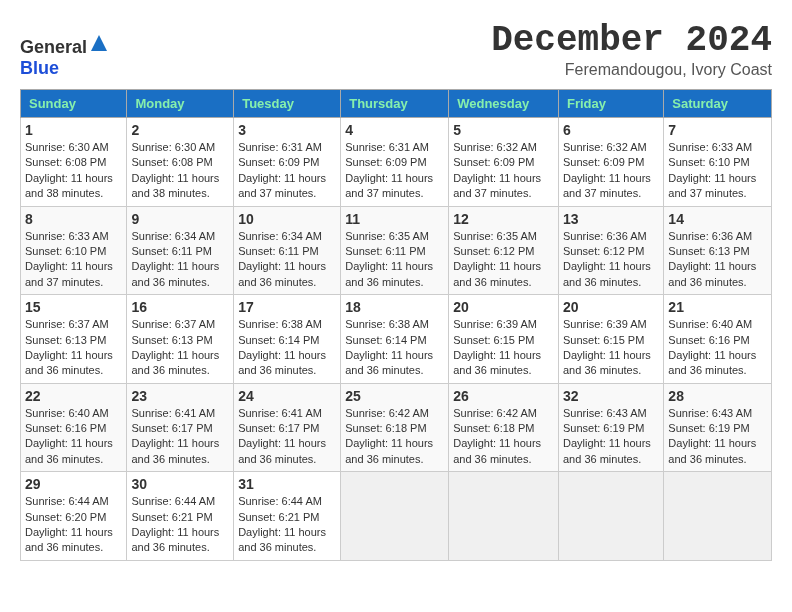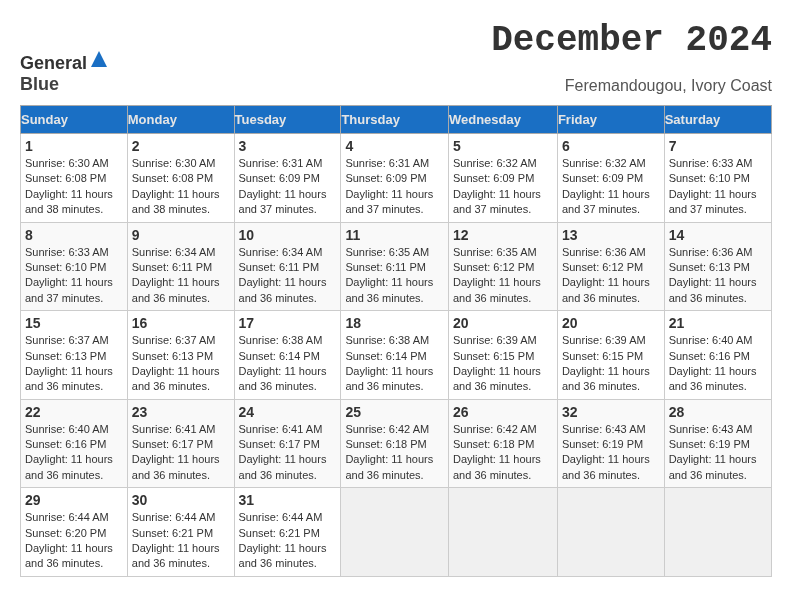--- a/index.html
+++ b/index.html
@@ -21,50 +21,49 @@
       align-items: center;
     }
     .logo-text-general {
       font-size: 18px;
       font-weight: bold;
       color: #333;
     }
     .logo-text-blue {
       font-size: 18px;
       font-weight: bold;
-      color: #404040;
+      color: #1d4ed8;
     }
     .logo-icon {
       width: 20px;
       height: 20px;
       margin-left: 2px;
     }
     .title-block {
       text-align: right;
     }
     .month-title {
       font-size: 36px;
       font-weight: bold;
       color: #333;
       font-family: Liberation Mono, monospace;
     }
     .location-title {
       font-size: 16px;
       color: #555;
-      margin-top: 16px;
     }
     table {
       width: 100%;
       border-collapse: collapse;
       font-size: 11px;
     }
     thead tr th {
       background-color: #1a6fc4;
-      color: #e5e5e5;
-      padding: 6px 0;
+      color: #86efac;
+      padding: 6px 8px;
       text-align: left;
       font-size: 13px;
       font-weight: bold;
       border: 1px solid #aaa;
     }
     tbody tr td {
       border: 1px solid #ccc;
       vertical-align: top;
       padding: 4px;
       height: 80px;

